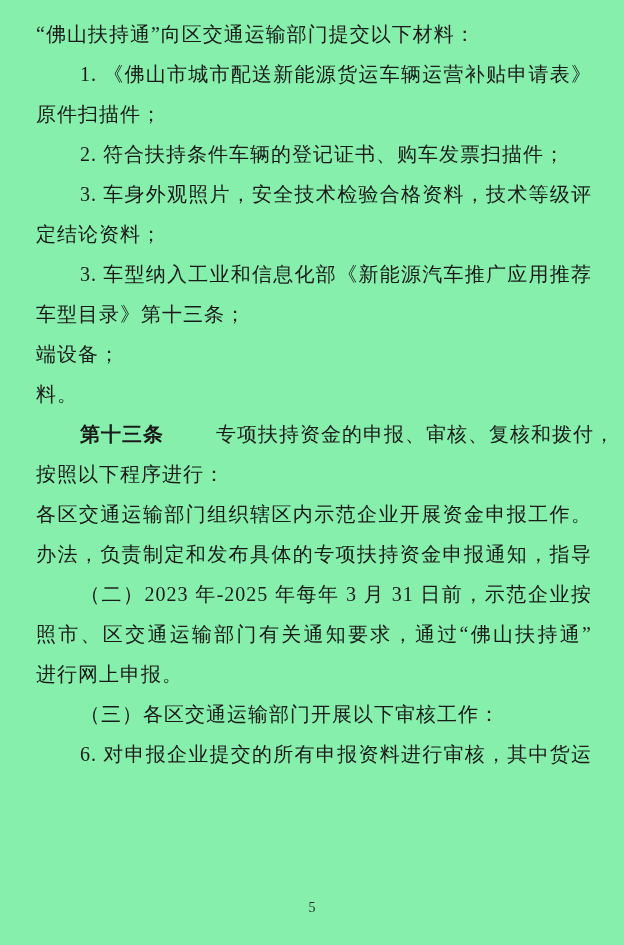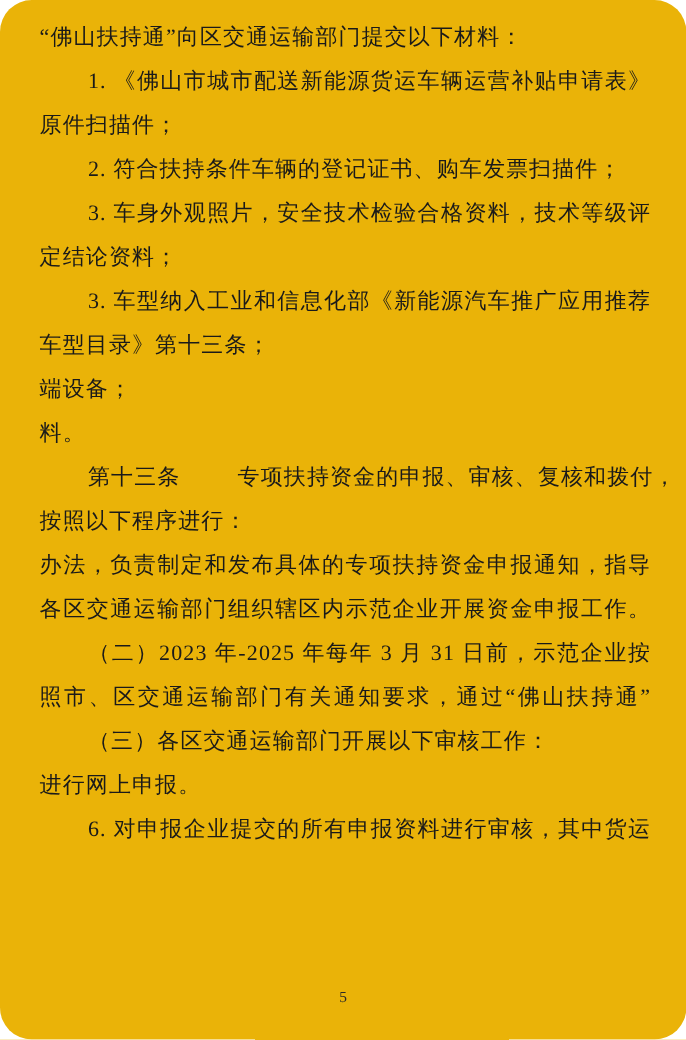--- a/index.html
+++ b/index.html
@@ -5,25 +5,24 @@
   
   html, body {
     margin: 0;
     padding: 0;
     background: #ffffff;
   }
   .page {
     position: relative;
     width: 624px;
     height: 945px;
-    background: #eab308;
+    background: #86efac;
     overflow: hidden;
     font-family: "Liberation Serif", "DejaVu Serif", serif;
     color: #1a1a1a;
-    border-radius: 29px;
   }
   .content {
     position: absolute;
     top: 14px;
     left: 36px;
     width: 556px;
   }
   .line {
     font-size: 20px;
     line-height: 40px;
@@ -33,21 +32,21 @@
     text-align: justify;
     text-align-last: left;
   }
   .line.indent {
     padding-left: 44px;
   }
   .line.fill {
     text-align-last: justify;
   }
   .line b.lead {
-    font-weight: normal;
+    font-weight: bold;
     margin-right: 52px;
   }
   .page-number {
     position: absolute;
     left: 0;
     right: 0;
     bottom: 30px;
     text-align: center;
     font-size: 14px;
     line-height: 14px;
@@ -65,22 +64,22 @@
       <div class="line"><span>原件扫描件；</span></div>
       <div class="line indent"><span>2. 符合扶持条件车辆的登记证书、购车发票扫描件；</span></div>
       <div class="line indent fill"><span>3. 车身外观照片，安全技术检验合格资料，技术等级评</span></div>
       <div class="line"><span>定结论资料；</span></div>
       <div class="line indent fill"><span>3. 车型纳入工业和信息化部《新能源汽车推广应用推荐</span></div>
       <div class="line"><span>车型目录》第十三条；</span></div>
       <div class="line"><span>端设备；</span></div>
       <div class="line"><span>料。</span></div>
       <div class="line indent fill"><b class="lead">第十三条</b><span>专项扶持资金的申报、审核、复核和拨付，</span></div>
       <div class="line"><span>按照以下程序进行：</span></div>
+      <div class="line fill"><span>各区交通运输部门组织辖区内示范企业开展资金申报工作。</span></div>
       <div class="line fill"><span>办法，负责制定和发布具体的专项扶持资金申报通知，指导</span></div>
-      <div class="line fill"><span>各区交通运输部门组织辖区内示范企业开展资金申报工作。</span></div>
       <div class="line indent fill"><span>（二）2023 年-2025 年每年 3 月 31 日前，示范企业按</span></div>
       <div class="line fill"><span>照市、区交通运输部门有关通知要求，通过“佛山扶持通”</span></div>
+      <div class="line"><span>进行网上申报。</span></div>
       <div class="line indent"><span>（三）各区交通运输部门开展以下审核工作：</span></div>
-      <div class="line"><span>进行网上申报。</span></div>
       <div class="line indent fill"><span>6. 对申报企业提交的所有申报资料进行审核，其中货运</span></div>
     </div>
   <div class="page-number">5</div>
 </div>
 
 </body></html>

